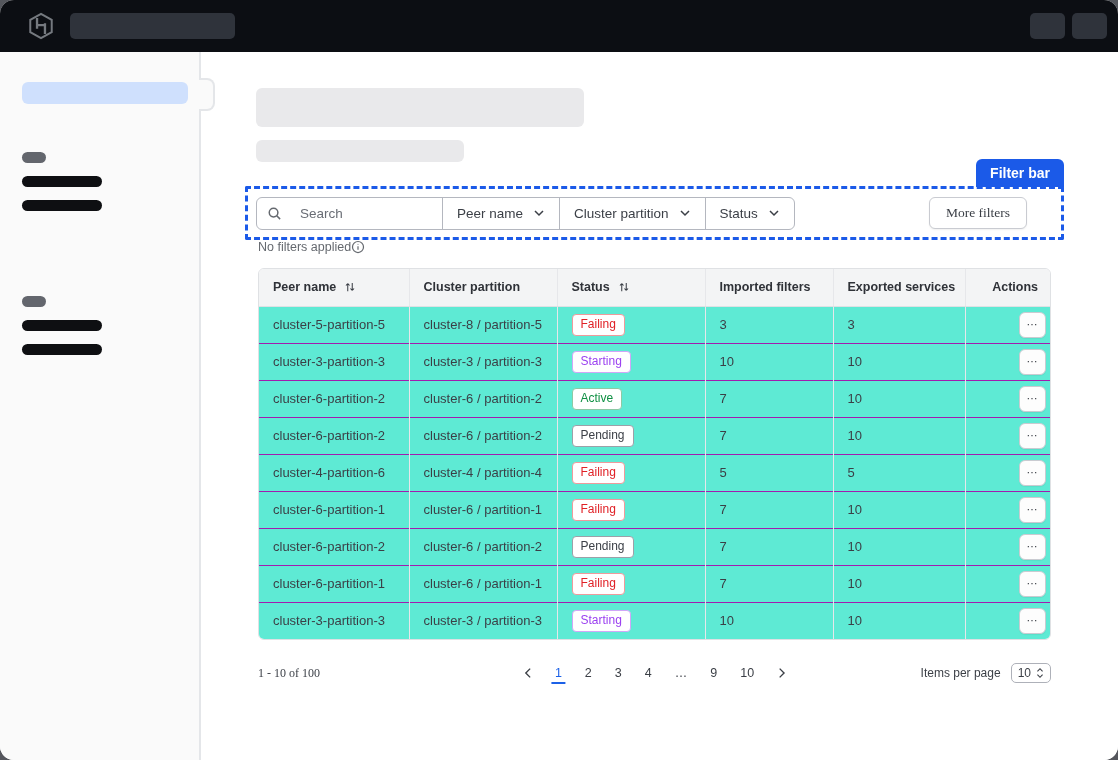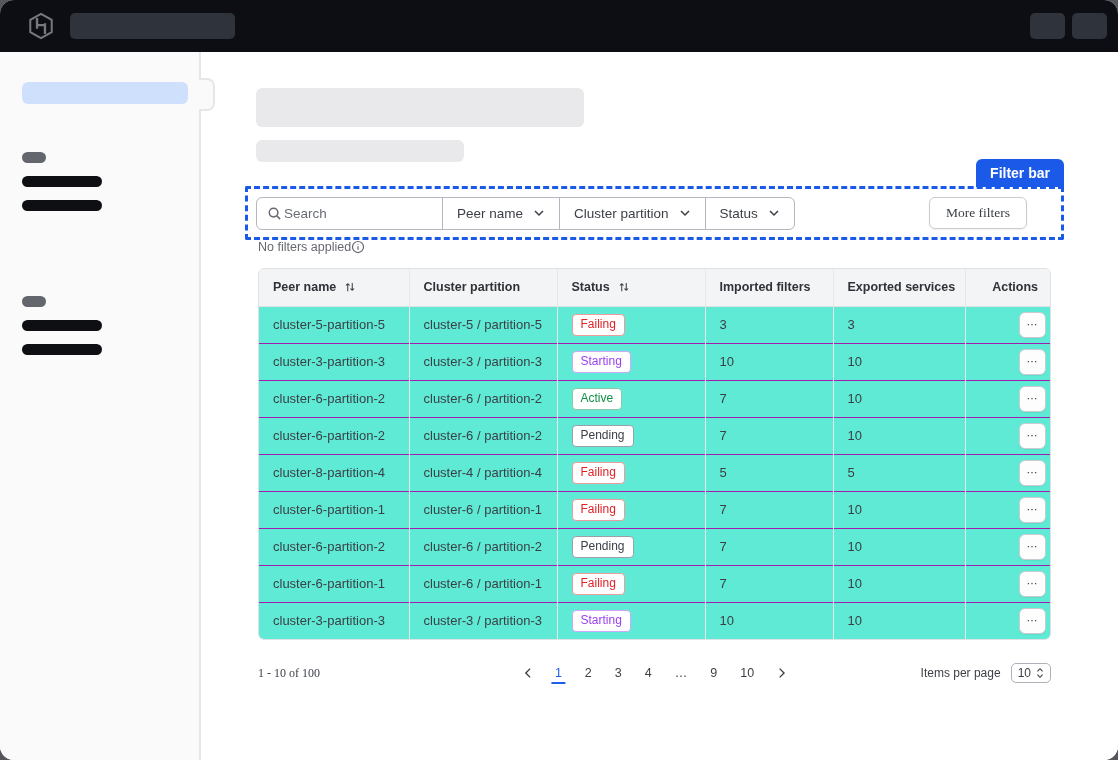--- a/index.html
+++ b/index.html
@@ -37,21 +37,21 @@
   .fb-tag{position:absolute;right:54px;top:107px;height:28px;background:#1b5ae8;color:#ffffff;
     font-size:14px;font-weight:700;display:flex;align-items:center;padding:0 14px;
     border-radius:6px 6px 0 0;z-index:3;}
   .fb-dashed{position:absolute;left:44px;top:134px;width:819px;height:54px;
     border:3px dashed #1b5ae8;border-radius:2px;display:flex;align-items:center;
     padding:0 0 0 8px;z-index:2;}
 
   
   .seg-control{display:flex;align-items:stretch;height:33px;border:1px solid #b4b7bf;
     border-radius:6px;background:#ffffff;overflow:hidden;}
-  .seg-search{width:185px;display:flex;align-items:center;gap:0;padding:0 10px;}
+  .seg-search{width:185px;display:flex;align-items:center;gap:16px;padding:0 10px;}
   .seg-search input{border:none;outline:none;width:100%;font-size:13.5px;color:#3b3f46;
     font-family:"Liberation Sans",sans-serif;background:transparent;}
   .seg-search input::placeholder{color:#696d75;opacity:1;}
   .dd-seg{display:flex;align-items:center;gap:10px;padding:0 14px;border-left:1px solid #b4b7bf;
     cursor:pointer;}
   .dd-label{font-size:13.5px;color:#3b3f46;white-space:nowrap;}
 
   .more-filters{margin-left:auto;margin-right:34px;height:32px;padding:0 16px;background:#ffffff;
     border:1px solid #c9cbd1;border-radius:6px;font-size:13.5px;color:#3b3f46;
     font-family:Liberation Serif, serif;box-shadow:0 1px 2px rgba(0,0,0,.06);cursor:pointer;}
@@ -230,21 +230,21 @@
               <span class="th-inner">
                   <span>Exported services</span>
                 </span>
             </th>
             <th class="th-actions">Actions</th>
           </tr>
         </thead>
         <tbody>
             <tr>
               <td>cluster-5-partition-5</td>
-              <td>cluster-5 / partition-5</td>
+              <td>cluster-8 / partition-5</td>
               <td><span class="badge" style="color: rgb(224, 33, 38); border-color: rgb(239, 154, 156);">Failing</span></td>
               <td>3</td>
               <td>3</td>
               <td class="td-actions"><button class="actions-btn"><span>⋯</span></button></td>
             </tr>
             <tr>
               <td>cluster-3-partition-3</td>
               <td>cluster-3 / partition-3</td>
               <td><span class="badge" style="color: rgb(154, 63, 240); border-color: rgb(208, 166, 248);">Starting</span></td>
               <td>10</td>
@@ -261,21 +261,21 @@
             </tr>
             <tr>
               <td>cluster-6-partition-2</td>
               <td>cluster-6 / partition-2</td>
               <td><span class="badge" style="color: rgb(59, 63, 70); border-color: rgb(156, 160, 168);">Pending</span></td>
               <td>7</td>
               <td>10</td>
               <td class="td-actions"><button class="actions-btn"><span>⋯</span></button></td>
             </tr>
             <tr>
-              <td>cluster-8-partition-4</td>
+              <td>cluster-4-partition-6</td>
               <td>cluster-4 / partition-4</td>
               <td><span class="badge" style="color: rgb(224, 33, 38); border-color: rgb(239, 154, 156);">Failing</span></td>
               <td>5</td>
               <td>5</td>
               <td class="td-actions"><button class="actions-btn"><span>⋯</span></button></td>
             </tr>
             <tr>
               <td>cluster-6-partition-1</td>
               <td>cluster-6 / partition-1</td>
               <td><span class="badge" style="color: rgb(224, 33, 38); border-color: rgb(239, 154, 156);">Failing</span></td>

